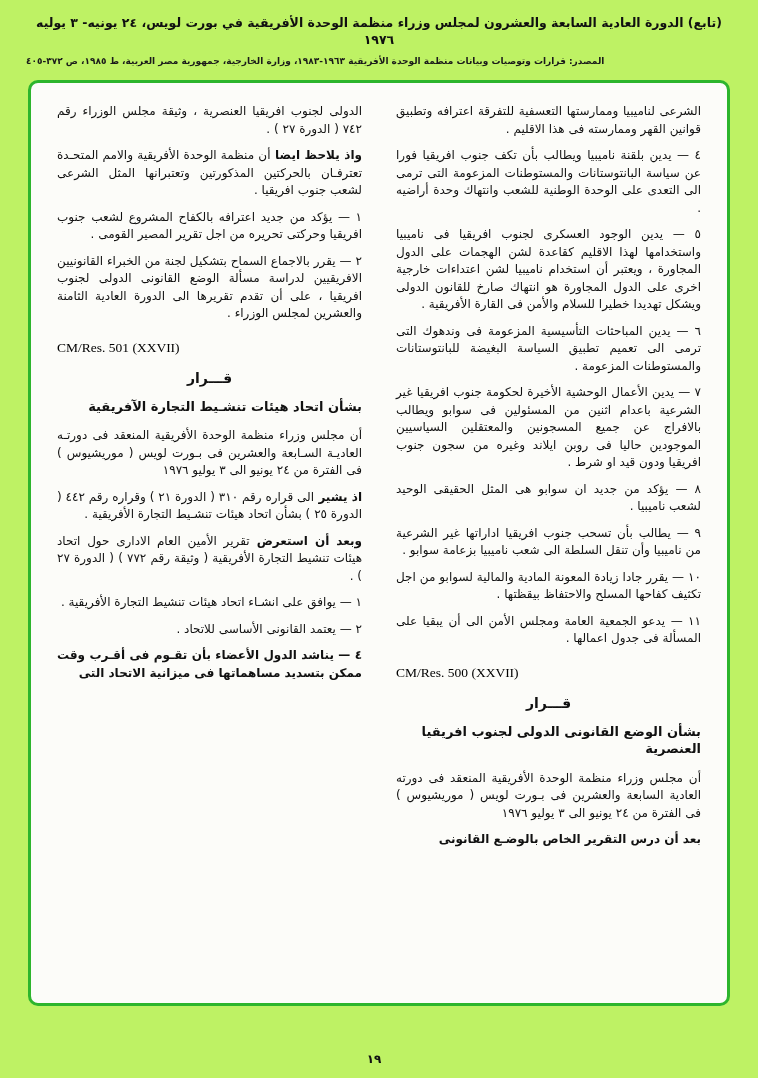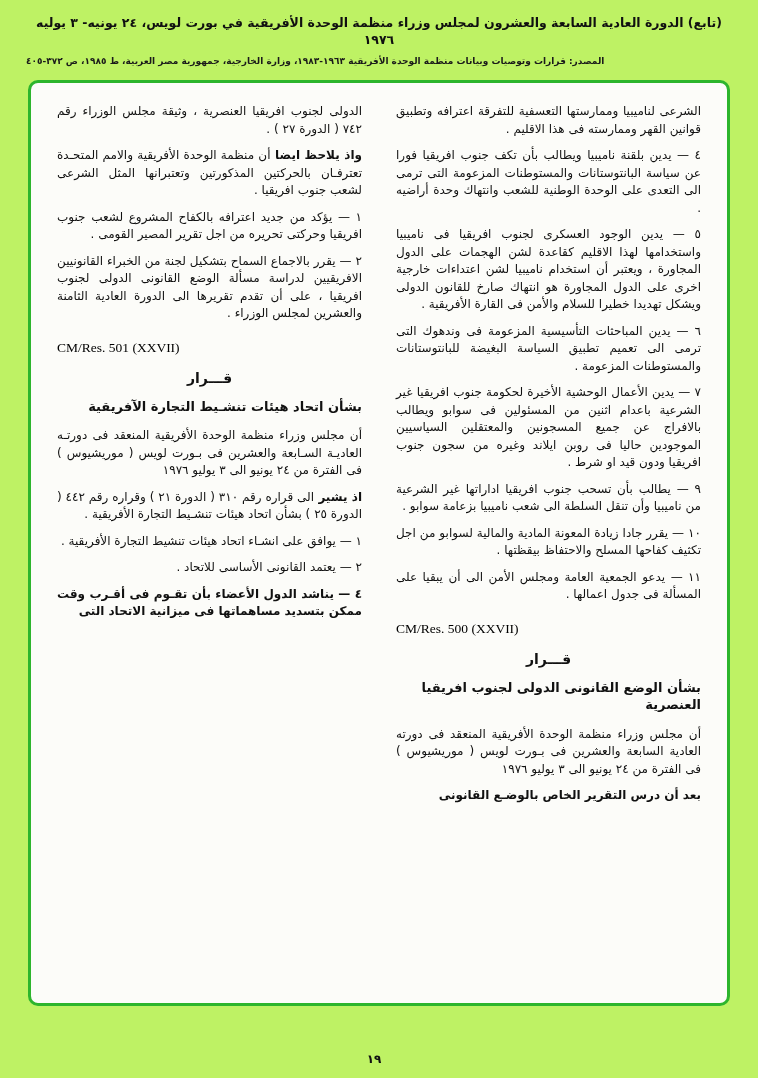--- a/index.html
+++ b/index.html
@@ -100,39 +100,41 @@
     <div class="hdr-line2">المصدر: قرارات وتوصيات وبيانات منظمة الوحدة الأفريقية ١٩٦٣-١٩٨٣، وزارة الخارجية، جمهورية مصر العربية، ط ١٩٨٥، ص ٣٧٢-٤٠٥</div>
   </div>
 
   <div class="content-box" style="border-color: rgb(45, 181, 45);">
     <div class="column">
         <p class="block body">الشرعى لناميبيا وممارستها التعسفية للتفرقة اعترافه وتطبيق قوانين القهر وممارسته فى هذا الاقليم .</p>
         <p class="block body">٤ — يدين بلقنة ناميبيا ويطالب بأن تكف جنوب افريقيا فورا عن سياسة البانتوستانات والمستوطنات المزعومة التى ترمى الى التعدى على الوحدة الوطنية للشعب وانتهاك وحدة أراضيه .</p>
         <p class="block body">٥ — يدين الوجود العسكرى لجنوب افريقيا فى ناميبيا واستخدامها لهذا الاقليم كقاعدة لشن الهجمات على الدول المجاورة ، ويعتبر أن استخدام ناميبيا لشن اعتداءات خارجية اخرى على الدول المجاورة هو انتهاك صارخ للقانون الدولى ويشكل تهديدا خطيرا للسلام والأمن فى القارة الأفريقية .</p>
         <p class="block body">٦ — يدين المباحثات التأسيسية المزعومة فى وندهوك التى ترمى الى تعميم تطبيق السياسة البغيضة للبانتوستانات والمستوطنات المزعومة .</p>
         <p class="block body">٧ — يدين الأعمال الوحشية الأخيرة لحكومة جنوب افريقيا غير الشرعية باعدام اثنين من المسئولين فى سوابو ويطالب بالافراج عن جميع المسجونين والمعتقلين السياسيين الموجودين حاليا فى روبن ايلاند وغيره من سجون جنوب افريقيا ودون قيد او شرط .</p>
+        <p class="block body">٨ — يؤكد من جديد ان سوابو هى المثل الحقيقى الوحيد لشعب ناميبيا .</p>
         <p class="block body">٩ — يطالب بأن تسحب جنوب افريقيا اداراتها غير الشرعية من ناميبيا وأن تنقل السلطة الى شعب ناميبيا بزعامة سوابو .</p>
         <p class="block body">١٠ — يقرر جادا زيادة المعونة المادية والمالية لسوابو من اجل تكثيف كفاحها المسلح والاحتفاظ بيقظتها .</p>
         <p class="block body">١١ — يدعو الجمعية العامة ومجلس الأمن الى أن يبقيا على المسألة فى جدول اعمالها .</p>
         <p class="block ref">CM/Res. 500 (XXVII)</p>
         <p class="block heading">قـــرار</p>
         <p class="block subheading">بشأن الوضع القانونى الدولى لجنوب افريقيا العنصرية</p>
         <p class="block body">أن مجلس وزراء منظمة الوحدة الأفريقية المنعقد فى دورته العادية السابعة والعشرين فى بـورت لويس ( موريشيوس ) فى الفترة من ٢٤ يونيو الى ٣ يوليو ١٩٧٦</p>
         <p class="block bold">بعد أن درس التقرير الخاص بالوضـع القانونى</p>
       </div>
     <div class="column">
         <p class="block body">الدولى لجنوب افريقيا العنصرية ، وثيقة مجلس الوزراء رقم ٧٤٢ ( الدورة ٢٧ ) .</p>
         <p class="block body"><strong class="lead">واذ يلاحظ ايضا </strong>أن منظمة الوحدة الأفريقية والامم المتحـدة تعترفـان بالحركتين المذكورتين وتعتبرانها المثل الشرعى لشعب جنوب افريقيا .</p>
         <p class="block body">١ — يؤكد من جديد اعترافه بالكفاح المشروع لشعب جنوب افريقيا وحركتى تحريره من اجل تقرير المصير القومى .</p>
         <p class="block body">٢ — يقرر بالاجماع السماح بتشكيل لجنة من الخبراء القانونيين الافريقيين لدراسة مسألة الوضع القانونى الدولى لجنوب افريقيا ، على أن تقدم تقريرها الى الدورة العادية الثامنة والعشرين لمجلس الوزراء .</p>
         <p class="block ref">CM/Res. 501 (XXVII)</p>
         <p class="block heading">قـــرار</p>
         <p class="block subheading">بشأن اتحاد هيئات تنشـيط التجارة الآفريقية</p>
         <p class="block body">أن مجلس وزراء منظمة الوحدة الأفريقية المنعقد فى دورتـه العاديـة السـابعة والعشرين فى بـورت لويس ( موريشيوس ) فى الفترة من ٢٤ يونيو الى ٣ يوليو ١٩٧٦</p>
         <p class="block body"><strong class="lead">اذ يشير </strong>الى قراره رقم ٣١٠ ( الدورة ٢١ ) وقراره رقم ٤٤٢ ( الدورة ٢٥ ) بشأن اتحاد هيئات تنشـيط التجارة الأفريقية .</p>
+        <p class="block body"><strong class="lead">وبعد أن استعرض </strong>تقرير الأمين العام الادارى حول اتحاد هيئات تنشيط التجارة الأفريقية ( وثيقة رقم ٧٧٢ ) ( الدورة ٢٧ ) .</p>
         <p class="block body">١ — يوافق على انشـاء اتحاد هيئات تنشيط التجارة الأفريقية .</p>
         <p class="block body">٢ — يعتمد القانونى الأساسى للاتحاد .</p>
         <p class="block bold">٤ — يناشد الدول الأعضاء بأن تقـوم فى أقـرب وقت ممكن بتسديد مساهماتها فى ميزانية الاتحاد التى</p>
       </div>
   </div>
 
   <div class="footer">
     <span>١٩</span>
   </div>
 

